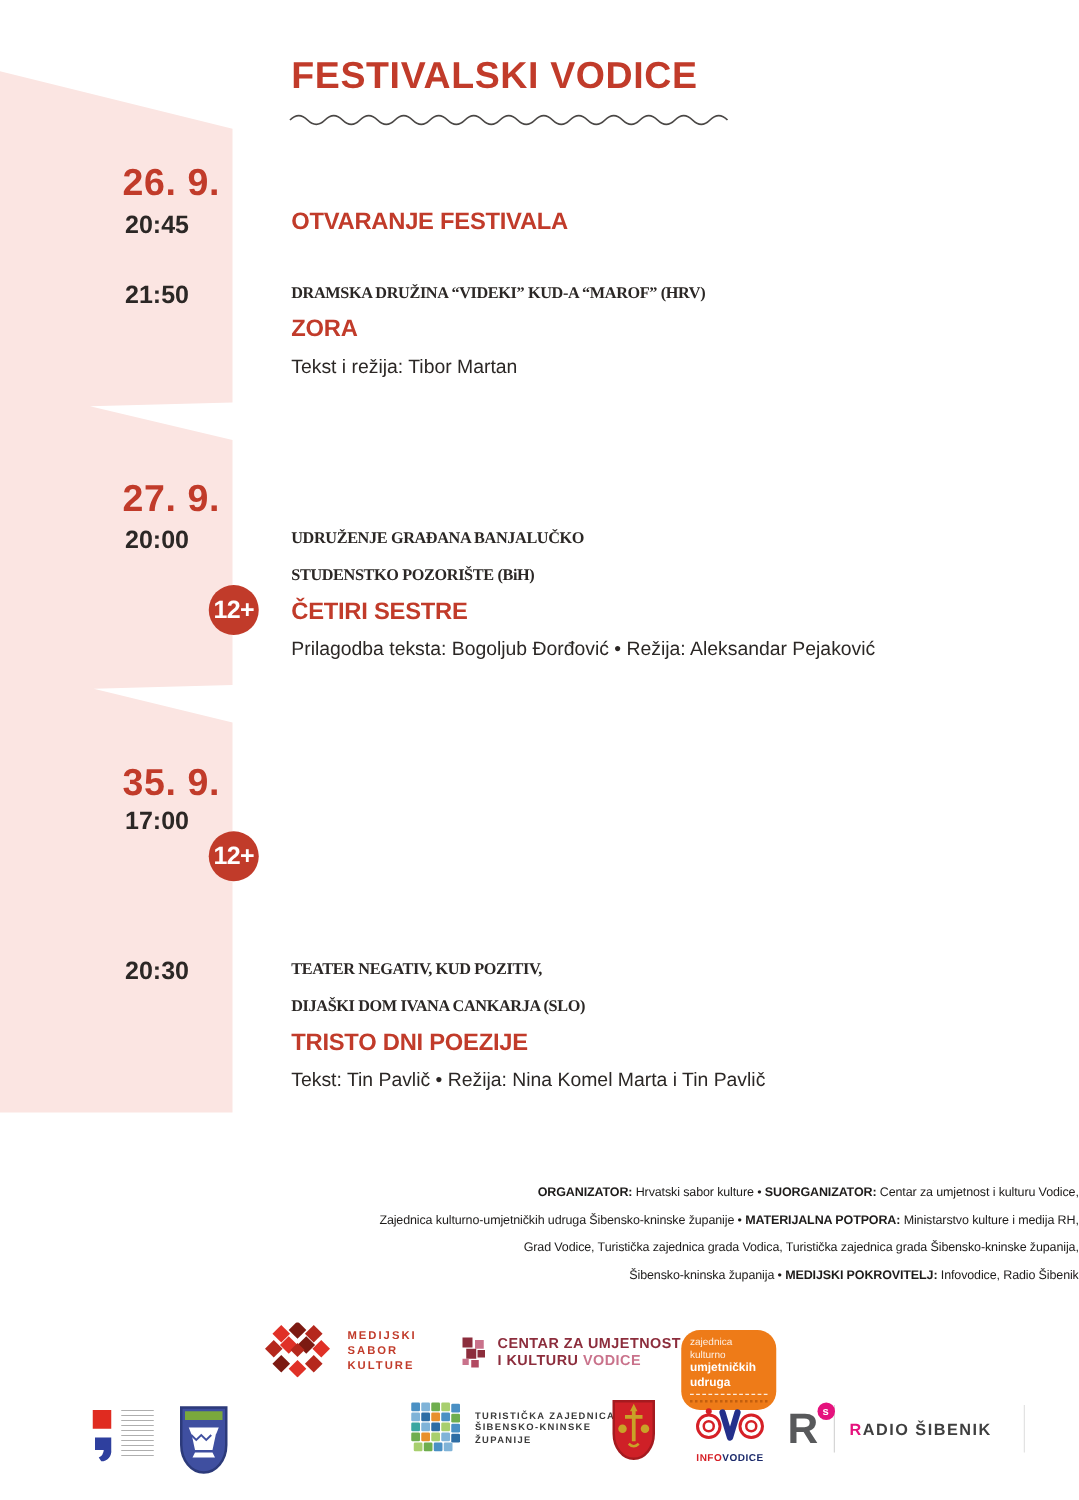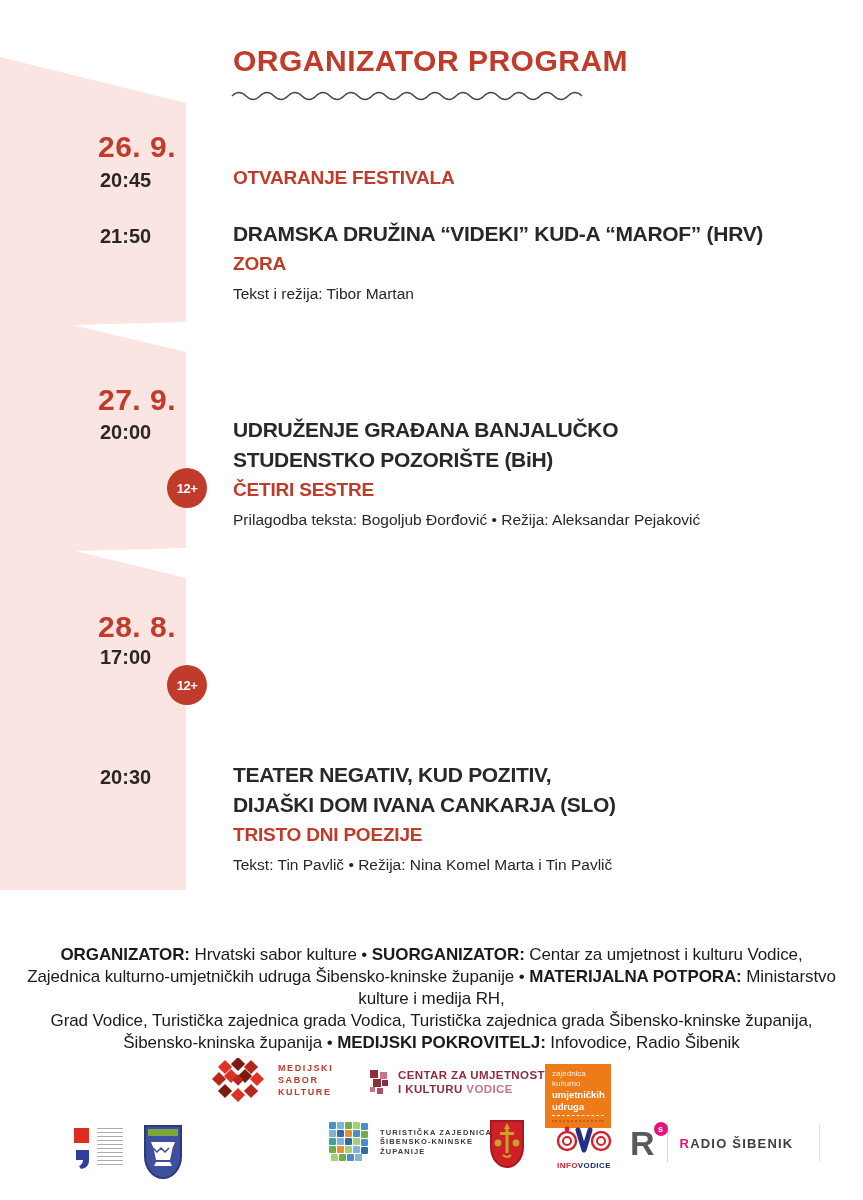--- a/index.html
+++ b/index.html
@@ -20,42 +20,42 @@
   .wave{position:absolute;left:231px;top:88px;}
   .date{
     position:absolute;left:98px;font-size:30px;font-weight:bold;
     color:var(--accent);white-space:nowrap;letter-spacing:.5px;
   }
   .time{
     position:absolute;left:100px;font-size:20px;font-weight:bold;
     color:var(--dark);white-space:nowrap;line-height:24px;
   }
   .event{position:absolute;left:233px;}
-  .etitle{font-size:21px;font-weight:bold;color:var(--dark);letter-spacing:-.3px;line-height:30px;white-space:nowrap;}
+  .etitle{font-size:13px;font-weight:bold;color:var(--dark);letter-spacing:-.3px;line-height:30px;white-space:nowrap;font-family:Liberation Serif, serif;}
   .eplay{font-size:19px;font-weight:bold;color:var(--accent);letter-spacing:-.2px;line-height:30px;white-space:nowrap;}
   .ecredits{font-size:15.5px;color:var(--dark);line-height:30px;white-space:nowrap;}
   .badge{
     position:absolute;width:40px;height:40px;border-radius:50%;
-    background:var(--accent);color:#fff;font-size:13px;font-weight:bold;
+    background:var(--accent);color:#fff;font-size:20px;font-weight:bold;
     display:flex;align-items:center;justify-content:center;letter-spacing:-.5px;
   }
   .footer{
-    position:absolute;left:0;right:0;top:944px;text-align:center;
-    font-size:17px;line-height:22px;color:#1d1b1a;letter-spacing:-.1px;
+    position:absolute;left:0;right:0;top:944px;text-align:right;
+    font-size:10px;line-height:22px;color:#1d1b1a;letter-spacing:-.1px;
   }
   .footer .b{font-weight:bold;}
   
   .logo{position:absolute;}
   .hsk{display:flex;align-items:center;gap:14px;}
   .hsk-text{color:var(--accent);font-size:9px;font-weight:bold;letter-spacing:1.6px;line-height:12px;}
   .czuv{display:flex;align-items:center;gap:6px;}
   .czuv-text{color:#8c2d3c;font-size:11.5px;font-weight:bold;letter-spacing:.4px;line-height:14px;white-space:nowrap;}
   .czuv-text .lt{color:#c9728b;}
   .zku{
-    width:66px;background:#ee7b18;color:#fff;padding:5px 7px 6px;box-sizing:border-box;
+    width:76px;background:#ee7b18;color:#fff;padding:5px 7px 6px;box-sizing:border-box;border-radius:15px;
   }
   .zku .z1{font-size:8px;color:rgba(255,255,255,.88);line-height:10px;}
   .zku .z2{font-size:9.5px;font-weight:bold;line-height:12px;border-bottom:1px dashed rgba(255,255,255,.85);padding-bottom:2px;}
   .zku .z3{height:4px;border-bottom:2px dotted rgba(140,60,0,.45);}
   .ministry{display:flex;gap:5px;}
   .min-marks{display:flex;flex-direction:column;gap:3px;align-items:flex-start;}
   .min-text{width:26px;height:40px;background:repeating-linear-gradient(to bottom,#9a9a9a 0 1px,transparent 1px 4px);opacity:.8;}
   .vmm{white-space:nowrap;}
   .vmm-word{font-size:25px;font-weight:bold;color:#2b66b2;letter-spacing:1px;}
   .vmm-tag{font-size:14px;font-style:italic;font-weight:bold;color:#9cb938;letter-spacing:3px;margin-left:18px;margin-top:-2px;}
@@ -78,21 +78,21 @@
 </style>
 </head>
 <body>
 
 <div class="page">
 
   <svg class="bg-svg" width="863" height="1200">
     <polygon points="0,57 186,103 186,322 72,325 186,352 186,548 75,551 186,578 186,890 0,890" fill="#fbe5e2"></polygon>
   </svg>
 
-  <div class="title">ORGANIZATOR PROGRAM</div>
+  <div class="title">FESTIVALSKI VODICE</div>
   <svg class="wave" width="352" height="14">
     <path d="M1,8 q7,-7 14,0 t14,0 t14,0 t14,0 t14,0 t14,0 t14,0 t14,0 t14,0 t14,0 t14,0 t14,0 t14,0 t14,0 t14,0 t14,0 t14,0 t14,0 t14,0 t14,0 t14,0 t14,0 t14,0 t14,0 t14,0" fill="none" stroke="#4a4745" stroke-width="1.4"></path>
   </svg>
 
   <div class="date" style="top:130px">26. 9.</div>
   <div class="time" style="top:168px">20:45</div>
   <div class="event" style="top:163px">
     <div class="eplay">OTVARANJE FESTIVALA</div>
   </div>
 
@@ -106,21 +106,21 @@
   <div class="date" style="top:383px">27. 9.</div>
   <div class="time" style="top:420px">20:00</div>
   <div class="event" style="top:415px">
     <div class="etitle">UDRUŽENJE GRAĐANA BANJALUČKO</div>
     <div class="etitle">STUDENSTKO POZORIŠTE (BiH)</div>
     <div class="eplay">ČETIRI SESTRE</div>
     <div class="ecredits">Prilagodba teksta: Bogoljub Đorđović • Režija: Aleksandar Pejaković</div>
   </div>
   <div class="badge" style="left:167px;top:468px">12+</div>
 
-  <div class="date" style="top:610px">28. 8.</div>
+  <div class="date" style="top:610px">35. 9.</div>
   <div class="time" style="top:645px">17:00</div>
   <div class="badge" style="left:167px;top:665px">12+</div>
 
   <div class="time" style="top:765px">20:30</div>
   <div class="event" style="top:760px">
     <div class="etitle">TEATER NEGATIV, KUD POZITIV,</div>
     <div class="etitle">DIJAŠKI DOM IVANA CANKARJA (SLO)</div>
     <div class="eplay">TRISTO DNI POEZIJE</div>
     <div class="ecredits">Tekst: Tin Pavlič • Režija: Nina Komel Marta i Tin Pavlič</div>
   </div>

